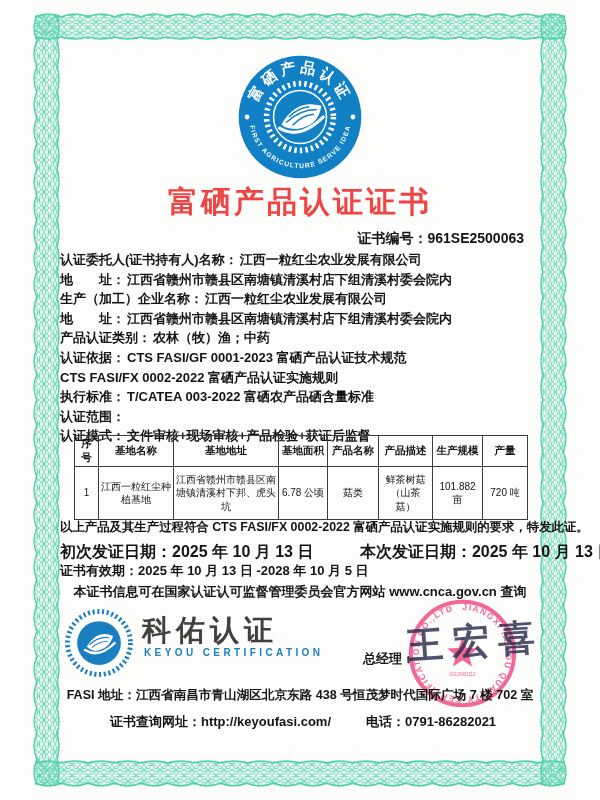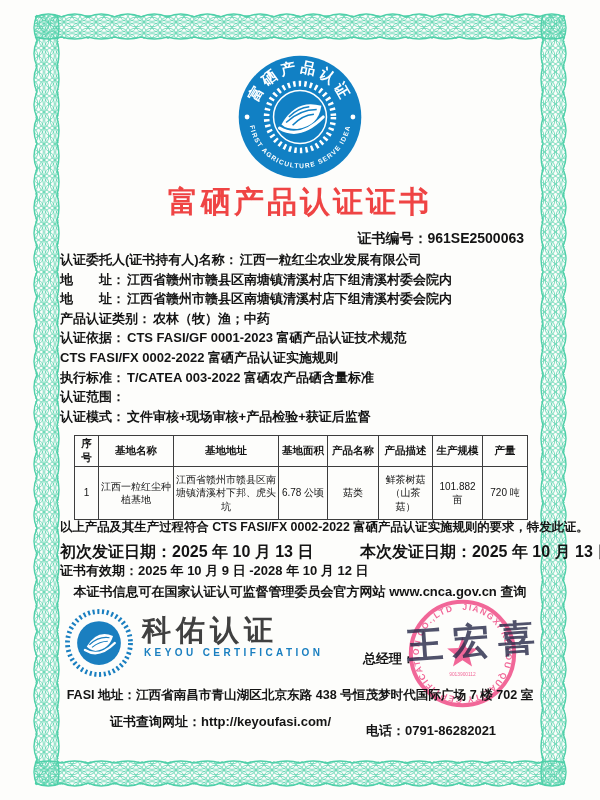--- a/index.html
+++ b/index.html
@@ -37,21 +37,21 @@
             color:#1a7fc0;letter-spacing:3.4px;}
   .company{position:absolute;left:368px;top:616px;font-size:13px;font-weight:bold;white-space:nowrap;}
   .manager{position:absolute;left:363px;top:650px;font-size:13px;font-weight:bold;}
   .seal{position:absolute;left:406px;top:597px;width:113px;height:113px;opacity:0.88;}
   .signature{position:absolute;left:406px;top:617px;font-size:37px;font-weight:bold;
              color:rgba(42,44,74,0.82);letter-spacing:9px;transform:rotate(-4deg);white-space:nowrap;}
 
   .footer-address{position:absolute;left:0;top:687px;width:100%;text-align:center;
                   font-size:12.6px;font-weight:bold;}
   .footer-site{position:absolute;left:110px;top:713px;font-size:13px;font-weight:bold;white-space:nowrap;}
-  .footer-phone{position:absolute;left:366px;top:713px;font-size:13px;font-weight:bold;white-space:nowrap;margin-top:9px;}
+  .footer-phone{position:absolute;left:366px;top:713px;font-size:13px;font-weight:bold;white-space:nowrap;}
 </style>
 </head>
 <body>
 
 <div class="page">
 
   <svg class="frame" id="frame" viewBox="0 0 600 800" xmlns="http://www.w3.org/2000/svg">
     <defs>
       <pattern id="gh" width="16" height="11" patternUnits="userSpaceOnUse">
         <g class="pat">
@@ -106,20 +106,21 @@
   </svg>
 
   <div class="title">富硒产品认证证书</div>
   <div class="certno">
     <span>证书编号：</span><span>961SE2500063</span>
   </div>
 
   <div class="fields">
     <div class="line"><span class="lb">认证委托人(证书持有人)名称：</span><span>江西一粒红尘农业发展有限公司</span></div>
     <div class="line"><span class="lb">地　　址：</span><span>江西省赣州市赣县区南塘镇清溪村店下组清溪村委会院内</span></div>
+    <div class="line"><span class="lb">生产（加工）企业名称：</span><span>江西一粒红尘农业发展有限公司</span></div>
     <div class="line"><span class="lb">地　　址：</span><span>江西省赣州市赣县区南塘镇清溪村店下组清溪村委会院内</span></div>
     <div class="line"><span class="lb">产品认证类别：</span><span>农林（牧）渔；中药</span></div>
     <div class="line"><span class="lb">认证依据：</span><span>CTS FASI/GF 0001-2023 富硒产品认证技术规范</span></div>
     <div class="line indent"><span>CTS FASI/FX 0002-2022 富硒产品认证实施规则</span></div>
     <div class="line"><span class="lb">执行标准：</span><span>T/CATEA 003-2022 富硒农产品硒含量标准</span></div>
     <div class="line"><span class="lb">认证范围：</span></div>
     <div class="line"><span class="lb">认证模式：</span><span>文件审核+现场审核+产品检验+获证后监督</span></div>
   </div>
 
   <table class="scope">
@@ -156,21 +157,21 @@
     </tr>
   </tbody>
     </table>
 
   <div class="statement">以上产品及其生产过程符合 CTS FASI/FX 0002-2022 富硒产品认证实施规则的要求，特发此证。</div>
   <div class="dates">
     <span>初次发证日期：</span><span>2025 年 10 月 13 日</span>
     <span class="second">本次发证日期：</span><span>2025 年 10 月 13 日</span>
   </div>
   <div class="validity">
-    <span>证书有效期：</span><span>2025 年 10 月 9 日 -2028 年 10 月 12 日</span>
+    <span>证书有效期：</span><span>2025 年 10 月 13 日 -2028 年 10 月 5 日</span>
   </div>
   <div class="cnca">本证书信息可在国家认证认可监督管理委员会官方网站 www.cnca.gov.cn 查询</div>
 
   <svg class="keyou-icon" viewBox="0 0 80 80" xmlns="http://www.w3.org/2000/svg">
     <circle cx="40" cy="40" r="36" fill="none" stroke="#1a7fc0" stroke-width="5.5" stroke-dasharray="2.4 3"></circle>
     <circle cx="40" cy="40" r="25" fill="#1a7fc0"></circle>
     <path d="M26 44 Q38 24 56 32 Q52 47 36 49 Q29 48 26 44 Z" fill="#ffffff"></path>
     <path d="M29 42 Q40 32 52 34 M32 45 Q41 38 50 38" fill="none" stroke="#1a7fc0" stroke-width="1.4"></path>
     <path d="M24 48 Q40 58 58 40" fill="none" stroke="#ffffff" stroke-width="2.8" stroke-linecap="round"></path>
   </svg>

